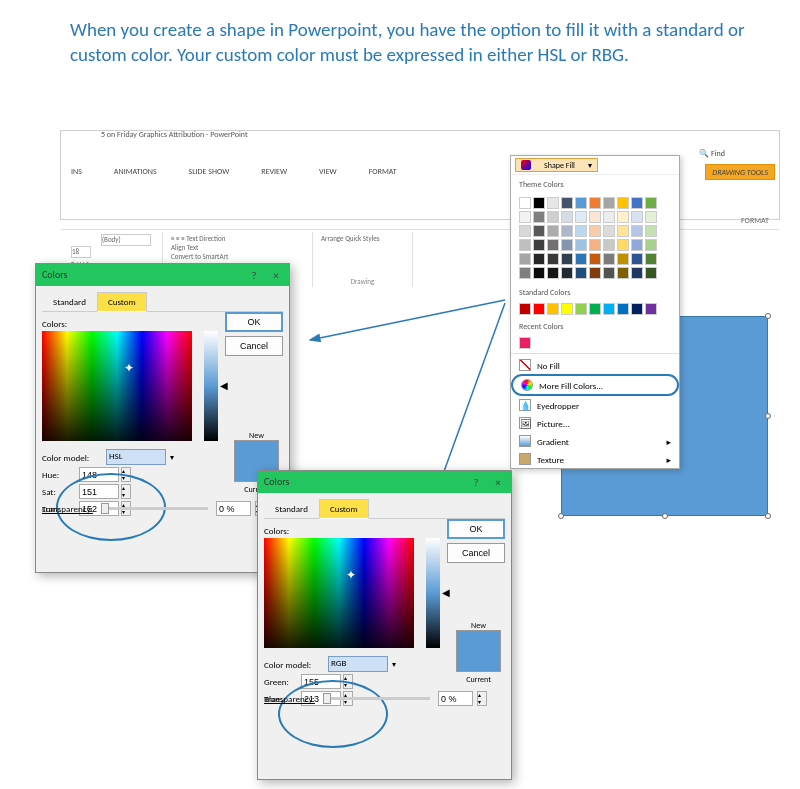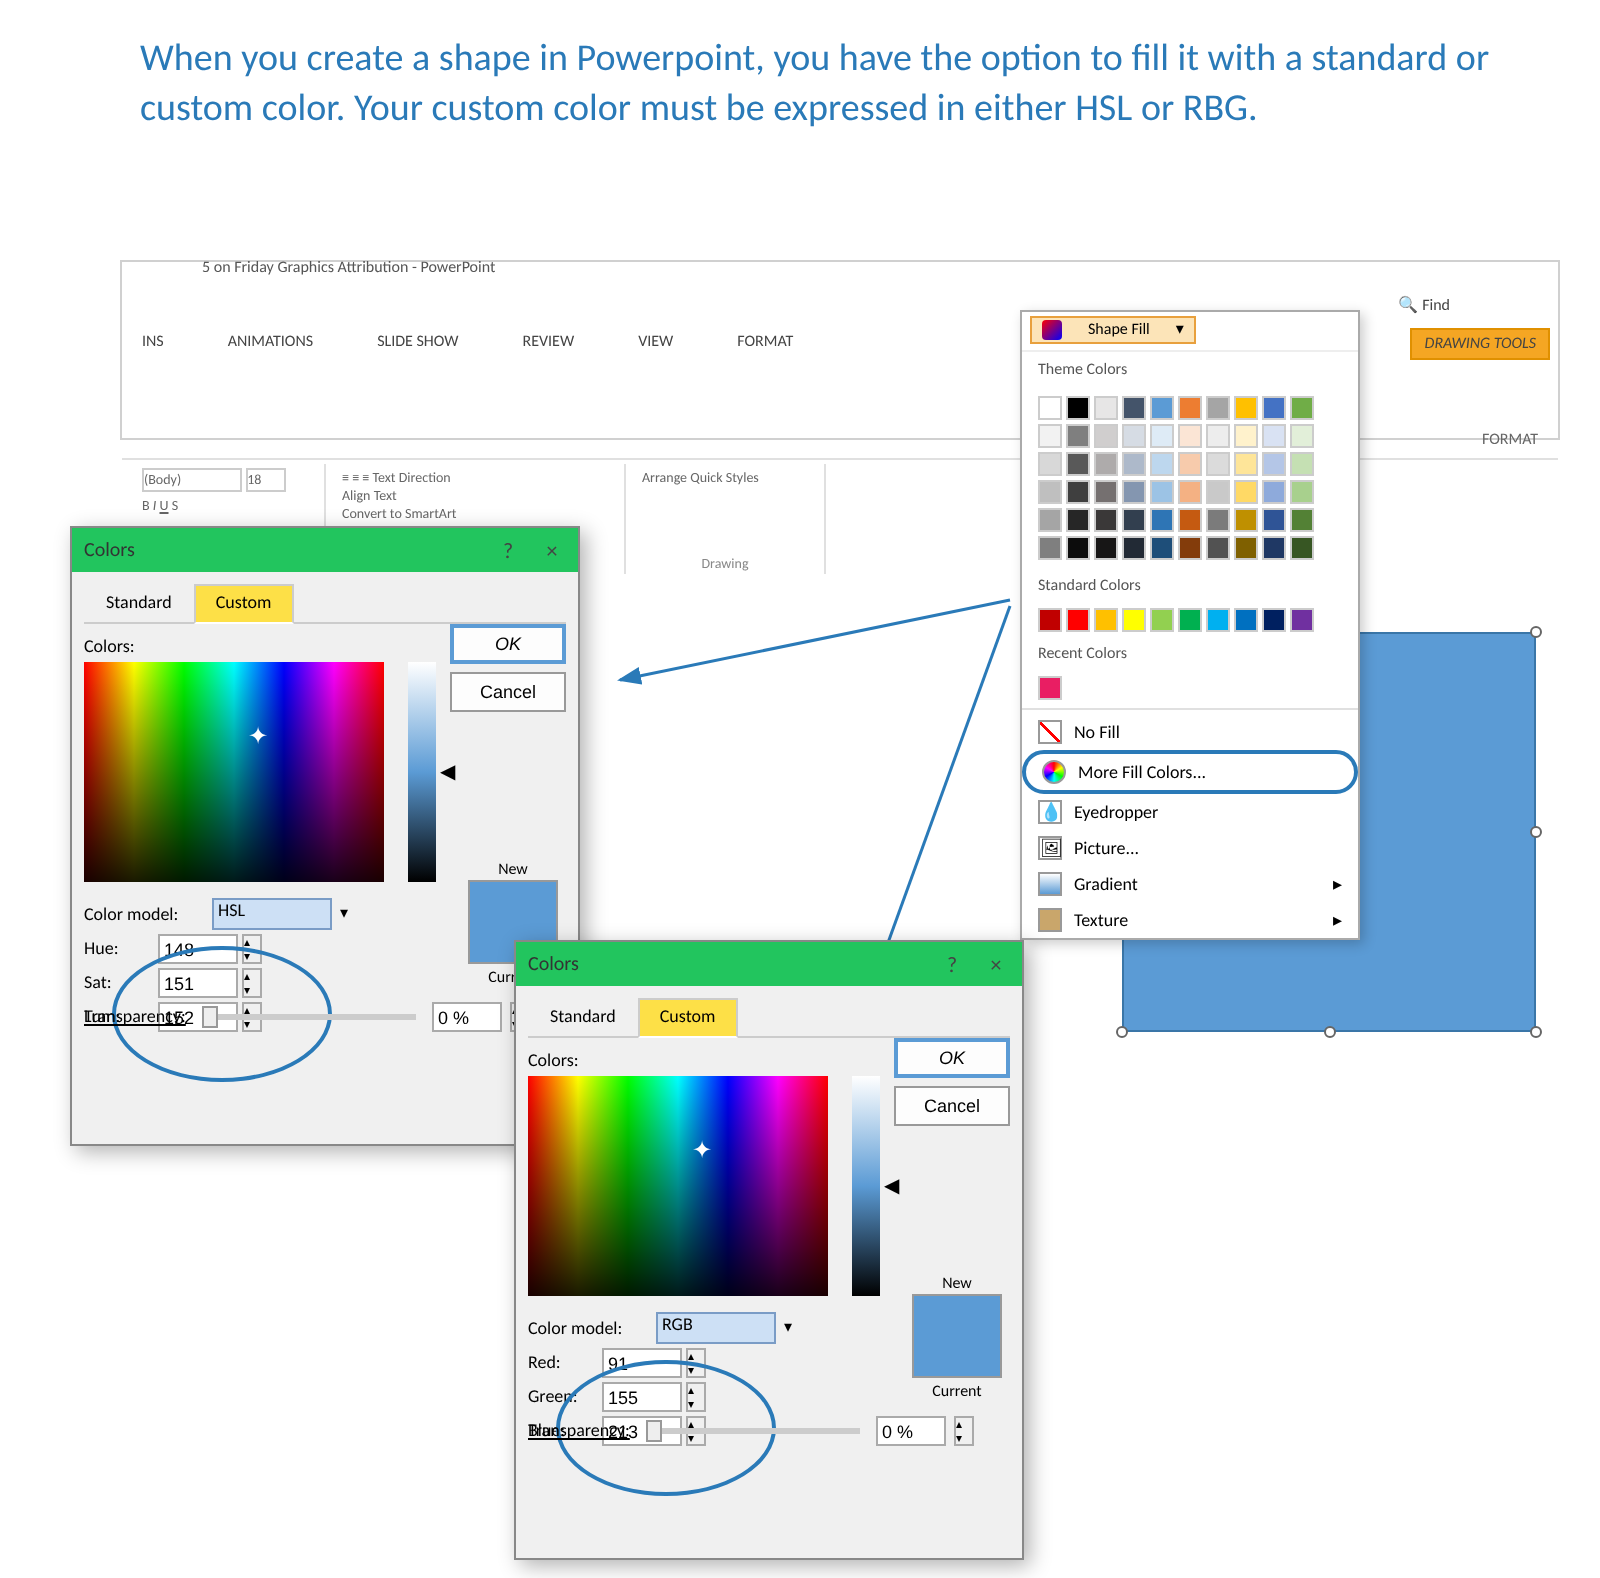--- a/index.html
+++ b/index.html
@@ -12,21 +12,21 @@
     .ppt-tabs { display: flex; gap: 20px; padding: 2px 4px; font-size: 8px; margin-top: 31px; }
     .ppt-tab { padding: 2px 6px; color: #444; cursor: pointer; }
     .ppt-tab.drawing { background: #f5a623; border: 1px solid #e09000; font-style: italic; }
     .ppt-tab.format { color: #666; }
     .ribbon-content { position: relative; height: 60px; border-top: 1px solid #e0e0e0; padding: 2px; display: flex; }
     .ribbon-group { border-right: 1px solid #e0e0e0; padding: 2px 8px; font-size: 7px; color: #666; position: relative; }
     .ribbon-group-label { position: absolute; bottom: 1px; left: 50%; transform: translateX(-50%); font-size: 7px; color: #888; }
     .ribbon-font { width: 100px; }
     .ribbon-paragraph { width: 150px; }
     .ribbon-drawing { width: 100px; }
-    .font-select { width: 50px; height: 12px; border: 1px solid #ccc; font-size: 7px; display: inline-block; }
+    .font-select { width: 50px; height: 12px; border: 1px solid #ccc; font-size: 7px; display: inline-block; margin-left: 30px; }
     .font-size { width: 20px; height: 12px; border: 1px solid #ccc; font-size: 7px; display: inline-block; }
     
     .shape-fill-dropdown { position: absolute; top: 155px; right: 120px; width: 170px; background: #fff; border: 1px solid #aaa; box-shadow: 2px 2px 6px rgba(0,0,0,0.2); font-size: 9px; z-index: 10; }
     .shape-fill-btn { display: inline-flex; align-items: center; gap: 13px; padding: 1px 5px; background: #fce4b8; border: 1px solid #e8a03d; font-size: 8px; }
     .shape-fill-btn .bucket { display:inline-block; width:10px; height:10px; background: linear-gradient(135deg, #f00, #00f); border-radius: 2px; }
     .sf-header { padding: 4px 8px; color: #555; font-size: 8px; }
     .color-grid { display: grid; grid-template-columns: repeat(10, 12px); gap: 2px; padding: 4px 8px; }
     .color-swatch { width: 12px; height: 12px; border: 1px solid #ccc; }
     .color-row { display: flex; gap: 2px; padding: 2px 8px; }
     .sf-item { padding: 3px 8px; display: flex; align-items: center; gap: 6px; cursor: pointer; }
@@ -50,21 +50,21 @@
     .dlg-titlebar { display: flex; justify-content: space-between; align-items: flex-start; padding: 4px 6px; background: #22c55e; }
     .dlg-title { font-size: 10px; color: #333; }
     .dlg-controls { display: flex; gap: 8px; }
     .dlg-help, .dlg-close { width: 14px; height: 14px; cursor: pointer; display: flex; align-items: center; justify-content: center; font-size: 11px; color: #444; }
     .dlg-body { padding: 6px; position: relative; }
     .dlg-tabs { display: flex; border-bottom: 1px solid #ccc; margin-bottom: 4px; }
     .dlg-tab { padding: 3px 10px; cursor: pointer; border: 1px solid transparent; font-size: 9px; }
     .dlg-tab.active { background: #fde047; border: 1px solid #ccc; border-bottom: 1px solid #fff; margin-bottom: -1px; }
     .dlg-buttons { position: absolute; top: 26px; right: 6px; display: flex; flex-direction: column; gap: 4px; }
     .dlg-btn { width: 58px; height: 20px; border: 1px solid #999; background: #fdfdfd; font-size: 9px; cursor: pointer; }
-    .dlg-btn.ok { border: 2px solid #5B9BD5; font-style: italic; }
+    .dlg-btn.ok { border: 2px solid #5B9BD5; }
     .colors-label { font-size: 9px; padding: 2px 0; }
     .gradient-picker { width: 150px; height: 110px; position: relative; background: linear-gradient(to bottom, rgba(255,255,255,0) 0%, rgba(0,0,0,0.9) 100%), linear-gradient(to right, hsl(0,100%,50%), hsl(60,100%,50%), hsl(120,100%,50%), hsl(180,100%,50%), hsl(240,100%,50%), hsl(300,100%,50%), hsl(360,100%,50%)); cursor: crosshair; }
     .picker-cross { position: absolute; top: 30px; left: 82px; color: #fff; font-size: 12px; }
     .lum-slider { position: absolute; left: 162px; width: 14px; height: 110px; background: linear-gradient(to bottom, #fff, #5B9BD5, #000); }
     .lum-arrow { position: absolute; left: 178px; top: 48px; font-size: 10px; color: #000; }
     .model-row { display: flex; align-items: center; gap: 4px; margin-top: 8px; }
     .model-label { width: 60px; font-size: 9px; }
     .model-select { width: 60px; height: 16px; border: 1px solid #7a9cc6; background: #cde0f5; font-size: 9px; padding: 0 2px; }
     .val-row { display: flex; align-items: center; gap: 2px; margin-top: 2px; }
     .val-label { width: 35px; font-size: 9px; }
@@ -339,25 +339,20 @@
         </div>
       <div class="lum-slider" style="top:0"></div>
       <div class="lum-arrow">◀</div>
     </div>
     <div class="model-row">
       <span class="model-label">Color model:</span>
       <span class="model-select">RGB</span>
         <span style="font-size:8px">▾</span>
     </div>
     <div class="val-row">
-        <span class="val-label">Red:</span>
-        <input class="val-input" value="91" style="">
-        <span class="val-spinner"></span>
-      </div>
-    <div class="val-row">
         <span class="val-label">Green:</span>
         <input class="val-input" value="155" style="">
         <span class="val-spinner"></span>
       </div>
     <div class="val-row">
         <span class="val-label">Blue:</span>
         <input class="val-input" value="213" style="">
         <span class="val-spinner"></span>
       </div>
     <div class="hsl-circle"></div>

